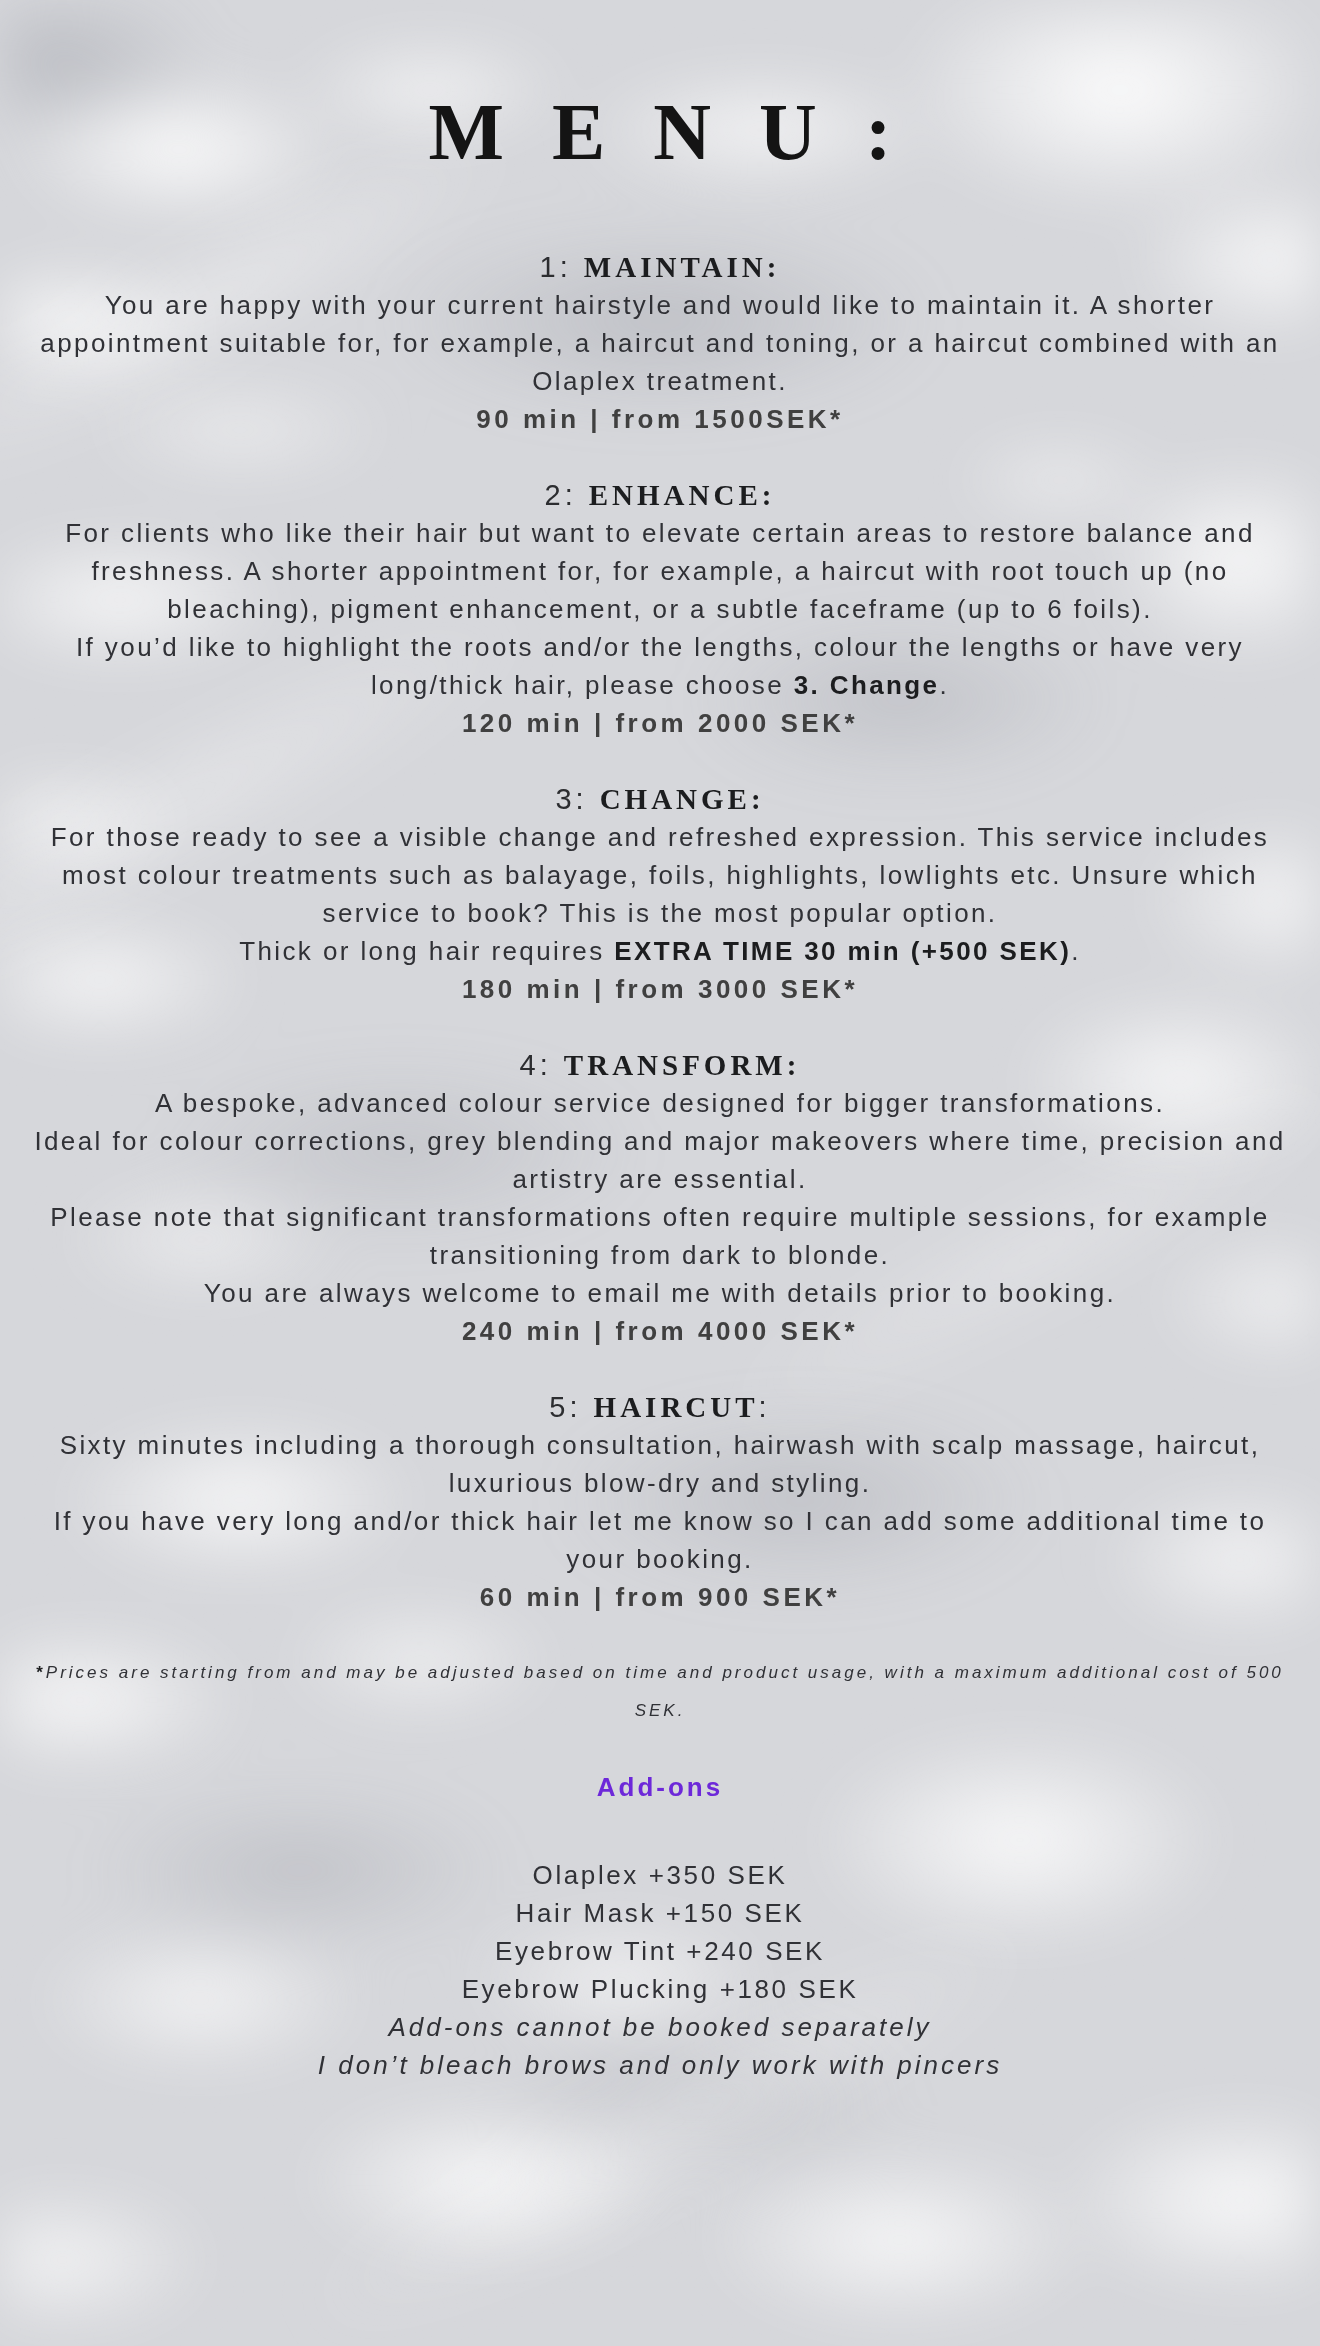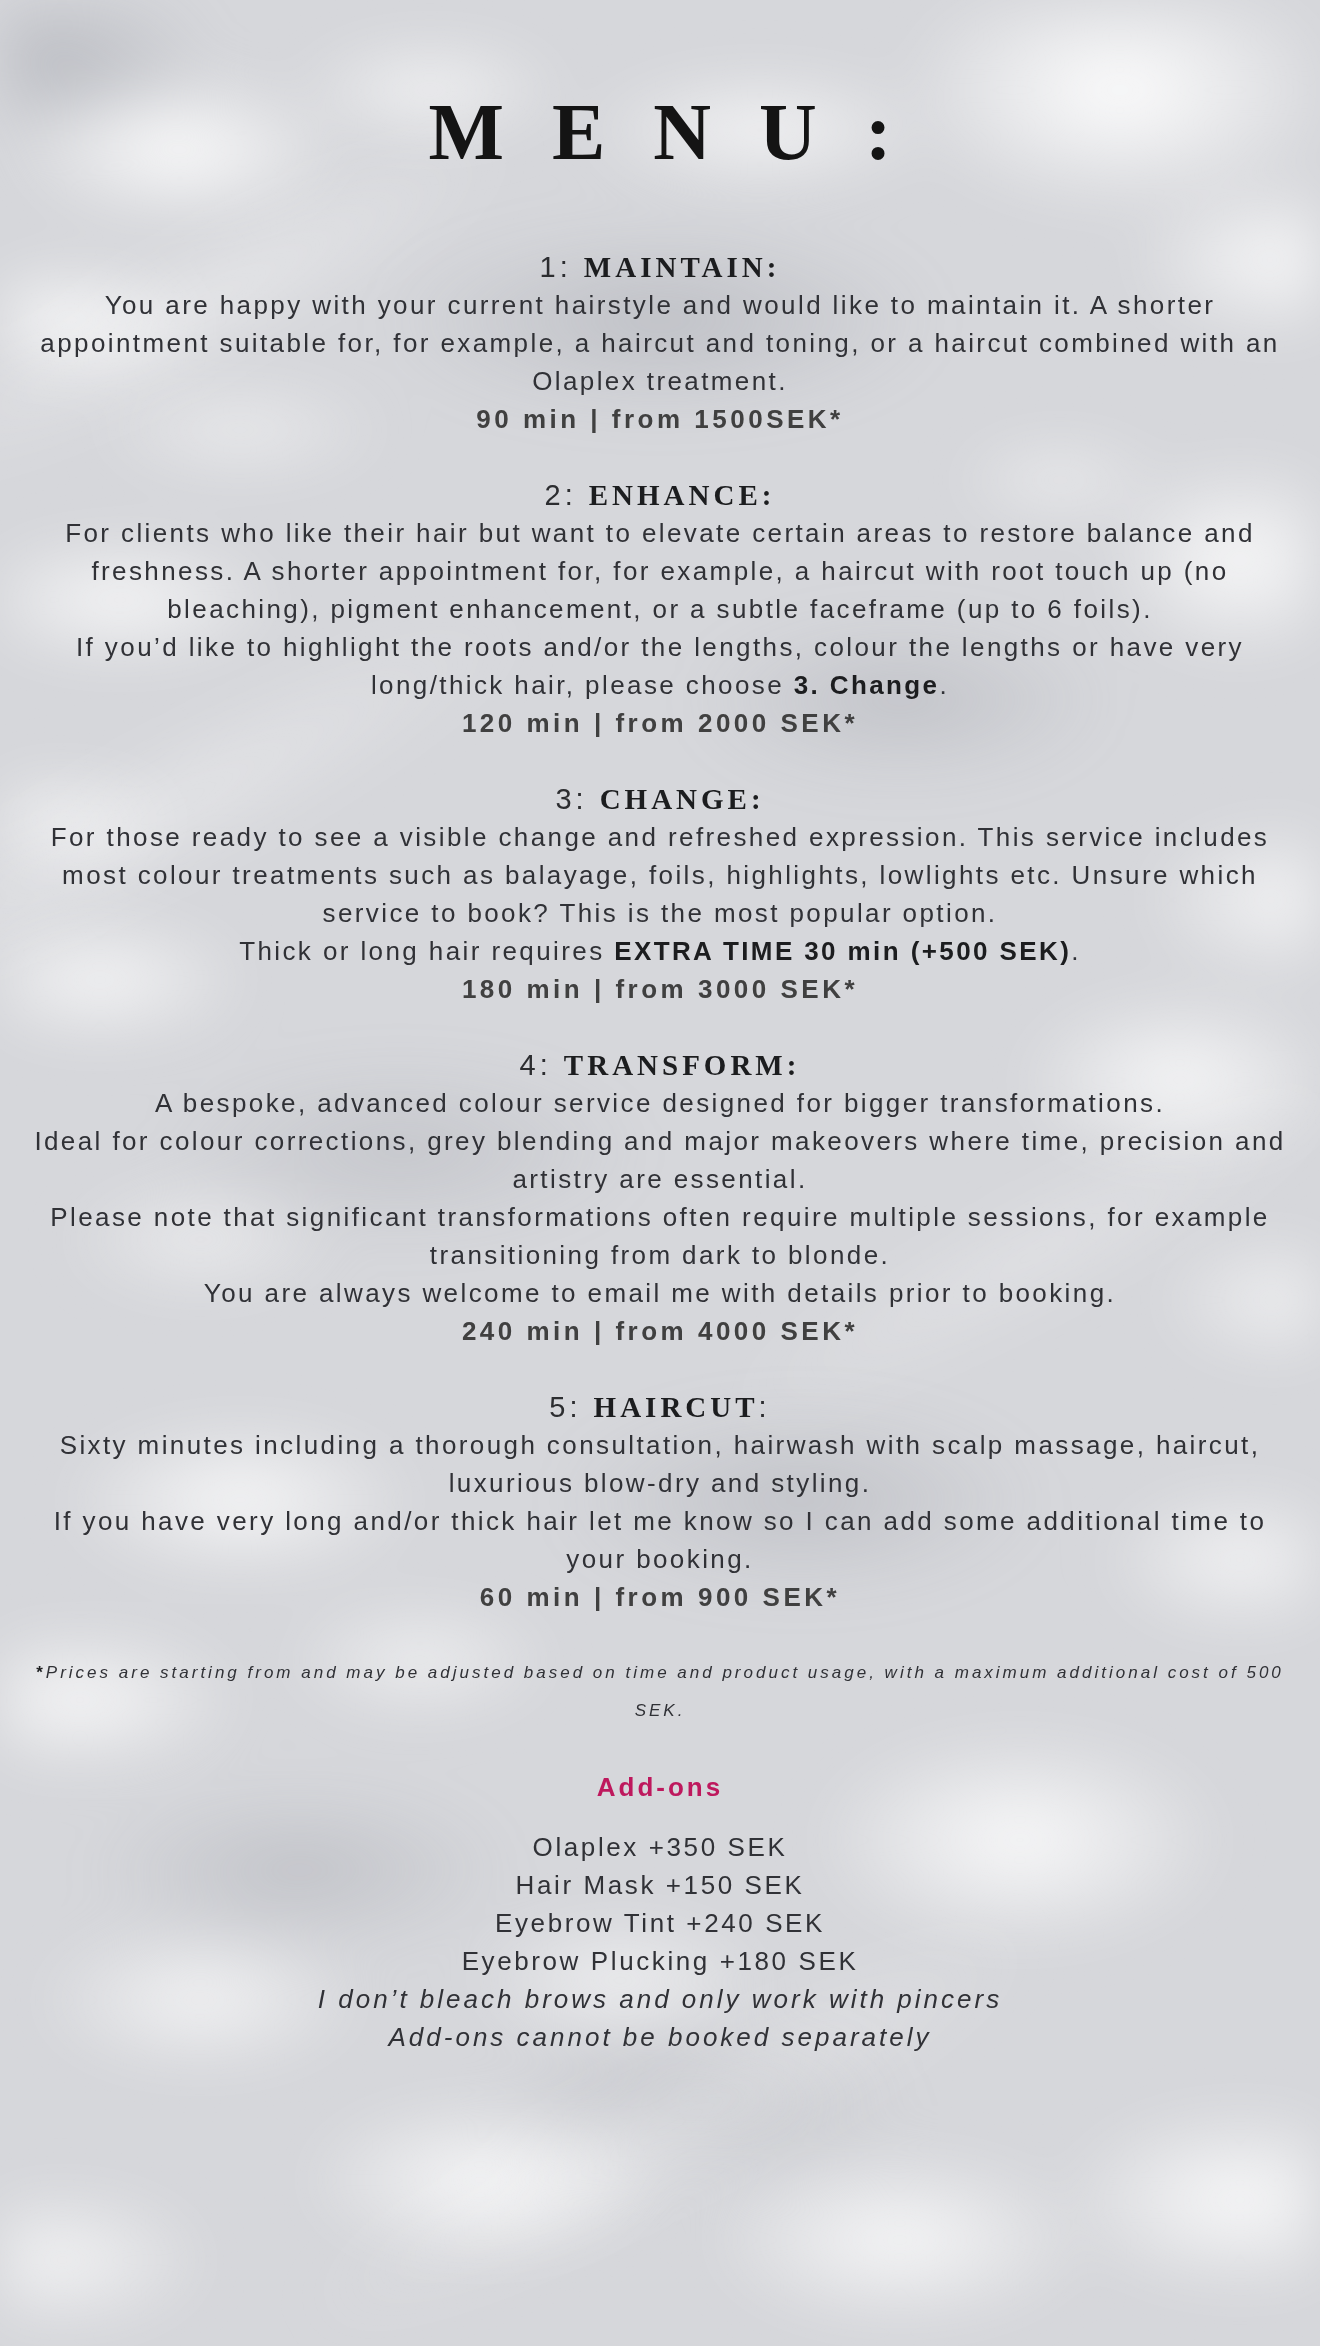--- a/index.html
+++ b/index.html
@@ -126,22 +126,22 @@
     font-style: italic;
     color: #303136;
   }
   .footnote .ast { font-style: normal; font-weight: 700; color: #1c1d1f; }
 
   .addons-title {
     font-weight: 700;
     font-size: 26px;
     line-height: 38px;
     letter-spacing: 3px;
-    margin: 0 0 22px 0;
-    color: #be185d;
+    margin: 0 0 50px 0;
+    color: #6d28d9;
   }
   .addon-item {
     font-size: 26px;
     line-height: 38px;
     letter-spacing: 2.6px;
     color: #303136;
   }
   .addon-note {
     font-style: italic;
     font-size: 26px;
@@ -213,16 +213,16 @@
 
   <p class="footnote"><span class="ast">*</span><span>Prices are starting from and may be adjusted based on time and product usage, with a maximum additional cost of 500 SEK.</span></p>
 
   <div class="addons-title">Add-ons</div>
 
   <div class="addon-item">Olaplex +350 SEK</div>
   <div class="addon-item">Hair Mask +150 SEK</div>
   <div class="addon-item">Eyebrow Tint +240 SEK</div>
   <div class="addon-item">Eyebrow Plucking +180 SEK</div>
 
+  <div class="addon-note">Add-ons cannot be booked separately</div>
   <div class="addon-note">I don’t bleach brows and only work with pincers</div>
-  <div class="addon-note">Add-ons cannot be booked separately</div>
 
 </div>
 
 </body></html>

